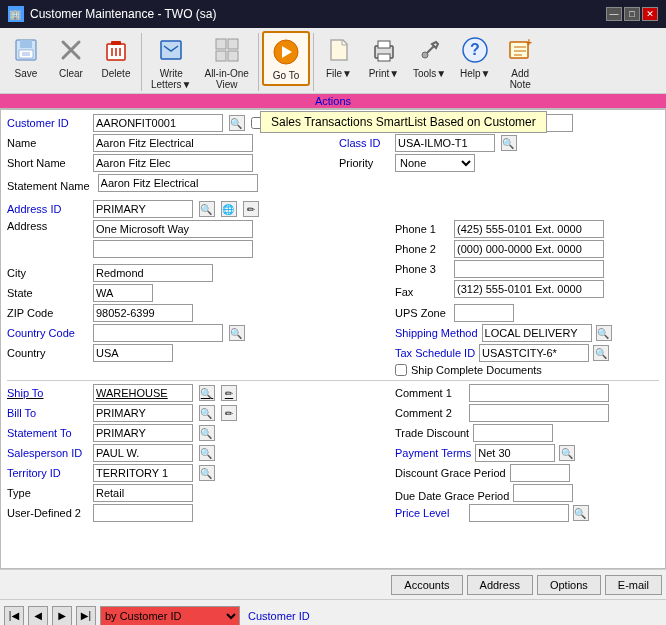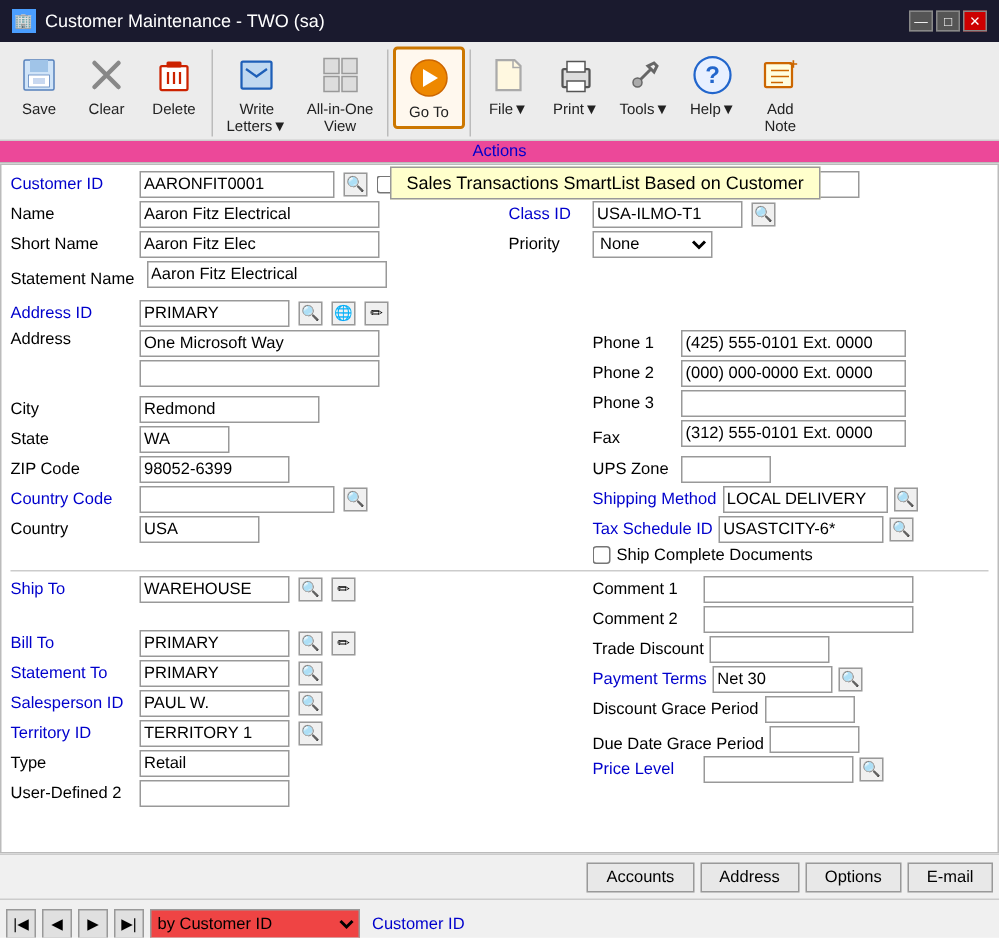--- a/index.html
+++ b/index.html
@@ -305,21 +305,21 @@
           <span style="font-size:11px;">Ship Complete Documents</span>
         </div>
       </div>
     </div>
 
     <div style="height:2px;border-top:1px solid #ccc;"></div>
 
     <div style="display:flex; gap:8px;">
 
       <div style="flex:0 0 380px;">
-        <div style="display:flex; align-items:center; gap:6px; margin-bottom:18px;">
+        <div style="display:flex; align-items:center; gap:6px; margin-bottom:2px;text-decoration:underline;">
           <span style="color:#0000cc;font-size:11px;min-width:80px;">Ship To</span>
           <input type="text" class="form-input" style="width: 100px;" value="WAREHOUSE">
           <button class="lookup-btn">🔍</button>
           <button class="lookup-btn">✏</button>
         </div>
         <div style="display:flex; align-items:center; gap:6px; margin-bottom:2px;">
           <span style="color:#0000cc;font-size:11px;min-width:80px;">Bill To</span>
           <input type="text" class="form-input" style="width: 100px;" value="PRIMARY">
           <button class="lookup-btn">🔍</button>
           <button class="lookup-btn">✏</button>

